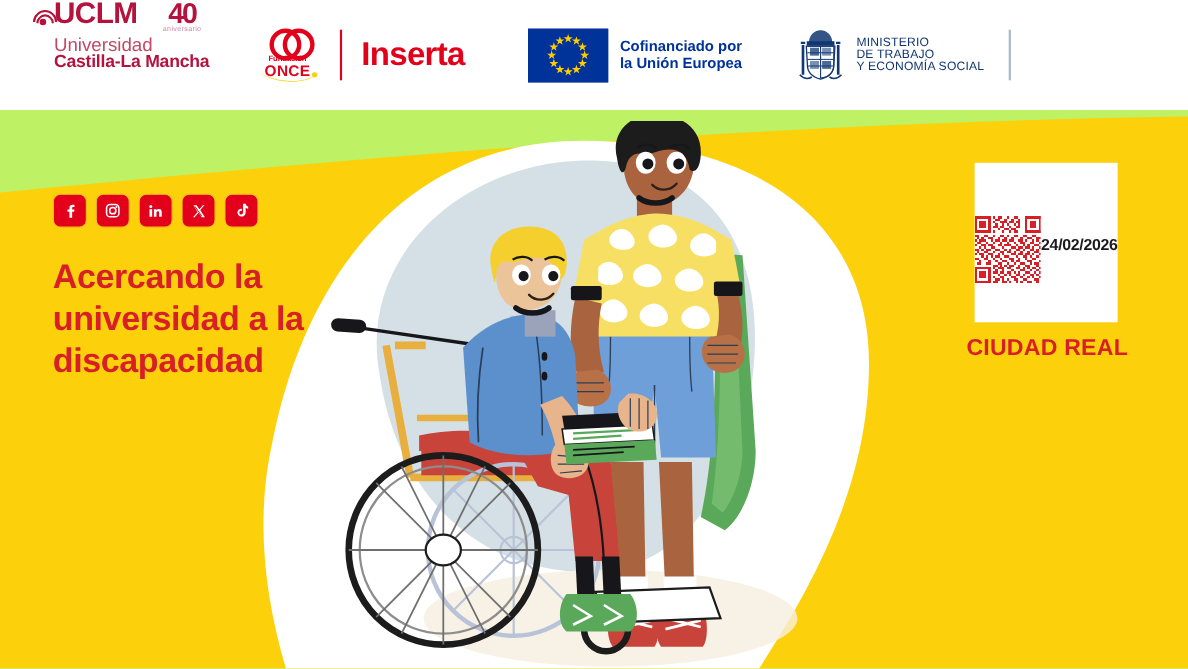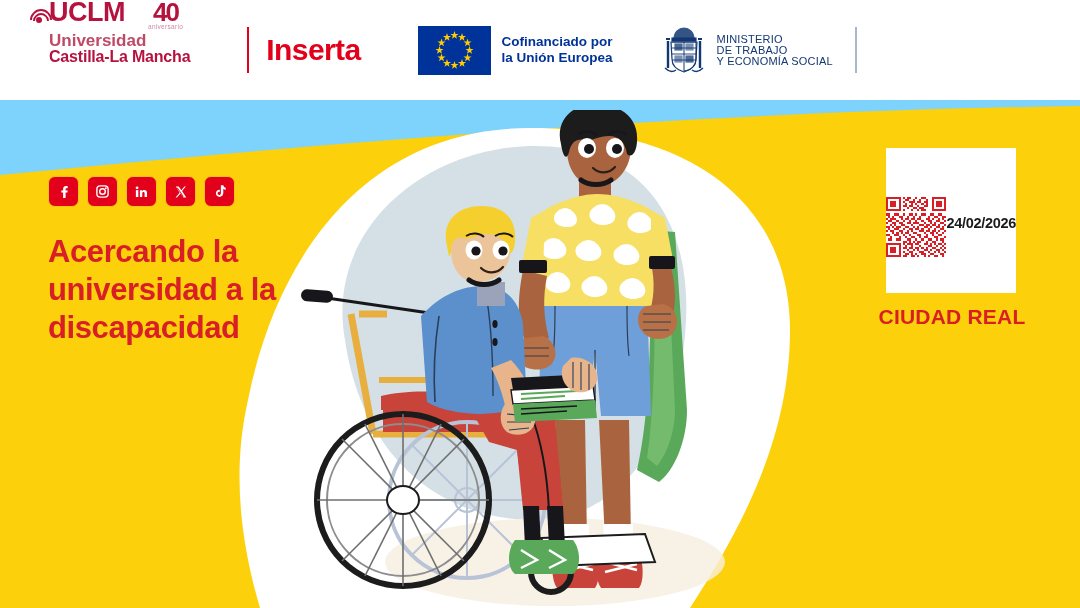--- a/index.html
+++ b/index.html
@@ -2,21 +2,21 @@
 <html><head>
 <meta charset="utf-8">
 <style>
   html,body{margin:0;padding:0;}
   body{
     width:1080px;height:608px;overflow:hidden;
     background:#ffffff;
     font-family:"Liberation Sans", sans-serif;
     position:relative;
   }
-  #poster{position:absolute;inset:0;width:1080px;height:608px;overflow:hidden;background:#7dd3fc;}
+  #poster{position:absolute;inset:0;width:1080px;height:608px;overflow:hidden;background:#bef264;}
 
   
   .header{
     position:absolute;left:0;top:0;width:1080px;height:100px;
     background:#ffffff;z-index:40;
     display:flex;align-items:center;
   }
   .logo-slot{display:flex;align-items:center;height:100px;}
 
   
@@ -25,21 +25,21 @@
   .uclm-mark .dot{position:absolute;left:5px;top:11px;width:6px;height:6px;border-radius:50%;background:#b5123e;}
   .uclm-mark .arc{position:absolute;border:2px solid #b5123e;border-radius:50%;border-bottom-color:transparent;border-right-color:transparent;transform:rotate(45deg);}
   .uclm-mark .a1{left:2px;top:7px;width:12px;height:12px;}
   .uclm-mark .a2{left:-1px;top:3px;width:18px;height:18px;}
   .uclm-txt{display:flex;flex-direction:column;}
   .uclm-row1{display:flex;align-items:flex-start;}
   .uclm-name{font-weight:bold;font-size:27px;line-height:25px;letter-spacing:-0.5px;color:#b5123e;}
   .uclm-40wrap{margin-left:23px;display:flex;flex-direction:column;align-items:center;}
   .uclm-40{font-weight:bold;font-size:26px;line-height:24px;color:#b5123e;letter-spacing:-2px;}
   .uclm-anniv{font-size:6.5px;color:#d08ba1;letter-spacing:0.3px;margin-top:-1px;}
-  .uclm-univ{font-size:17px;line-height:19px;color:#c04a66;font-weight:700;margin-top:1px;}
+  .uclm-univ{font-size:17px;line-height:19px;color:#c04a66;font-weight:400;margin-top:1px;}
   .uclm-region{font-size:16px;line-height:13px;color:#b5123e;font-weight:bold;letter-spacing:-0.2px;}
 
   
   .once-block{margin-left:40px;display:flex;align-items:center;}
   .once{display:flex;flex-direction:column;align-items:center;width:62px;}
   .once-rings{position:relative;width:33px;height:22px;}
   .once-rings i{position:absolute;top:0;width:21px;height:21px;border:4px solid #e2001a;border-radius:50%;}
   .once-rings i.r1{left:0;}
   .once-rings i.r2{left:12px;}
   .once-fund{font-size:7px;font-weight:bold;color:#e2001a;margin-top:2px;letter-spacing:-0.1px;}
@@ -287,20 +287,34 @@
             <span class="uclm-40">40</span>
             <span class="uclm-anniv">aniversario</span>
           </span>
         </div>
         <span class="uclm-univ">Universidad</span>
         <span class="uclm-region">Castilla-La Mancha</span>
       </div>
     </div>
 
     <div class="logo-slot once-block">
+      <div class="once">
+        <div class="once-rings">
+          <i class="r1"></i>
+            <i class="r2"></i>
+        </div>
+        <span class="once-fund">Fundación</span>
+        <span class="once-word">ONCE</span>
+        <div class="once-swoosh">
+          <svg width="56" height="14" viewBox="0 0 56 14">
+              <path d="M2,3 C16,12 40,13 52,6 C46,12 18,15 2,3 Z" fill="#FCD00A"></path>
+              <circle cx="52" cy="5" r="2.4" fill="#FCD00A"></circle>
+            </svg>
+        </div>
+      </div>
       <div class="vdiv-red"></div>
       <span class="inserta">Inserta</span>
     </div>
 
     <div class="logo-slot eu">
       <div class="eu-flag">
         <svg width="73" height="49" viewBox="0 0 73 49">
           <rect width="73" height="49" fill="#003399"></rect>
           <g fill="#FFCC00">
             <g id="s">

